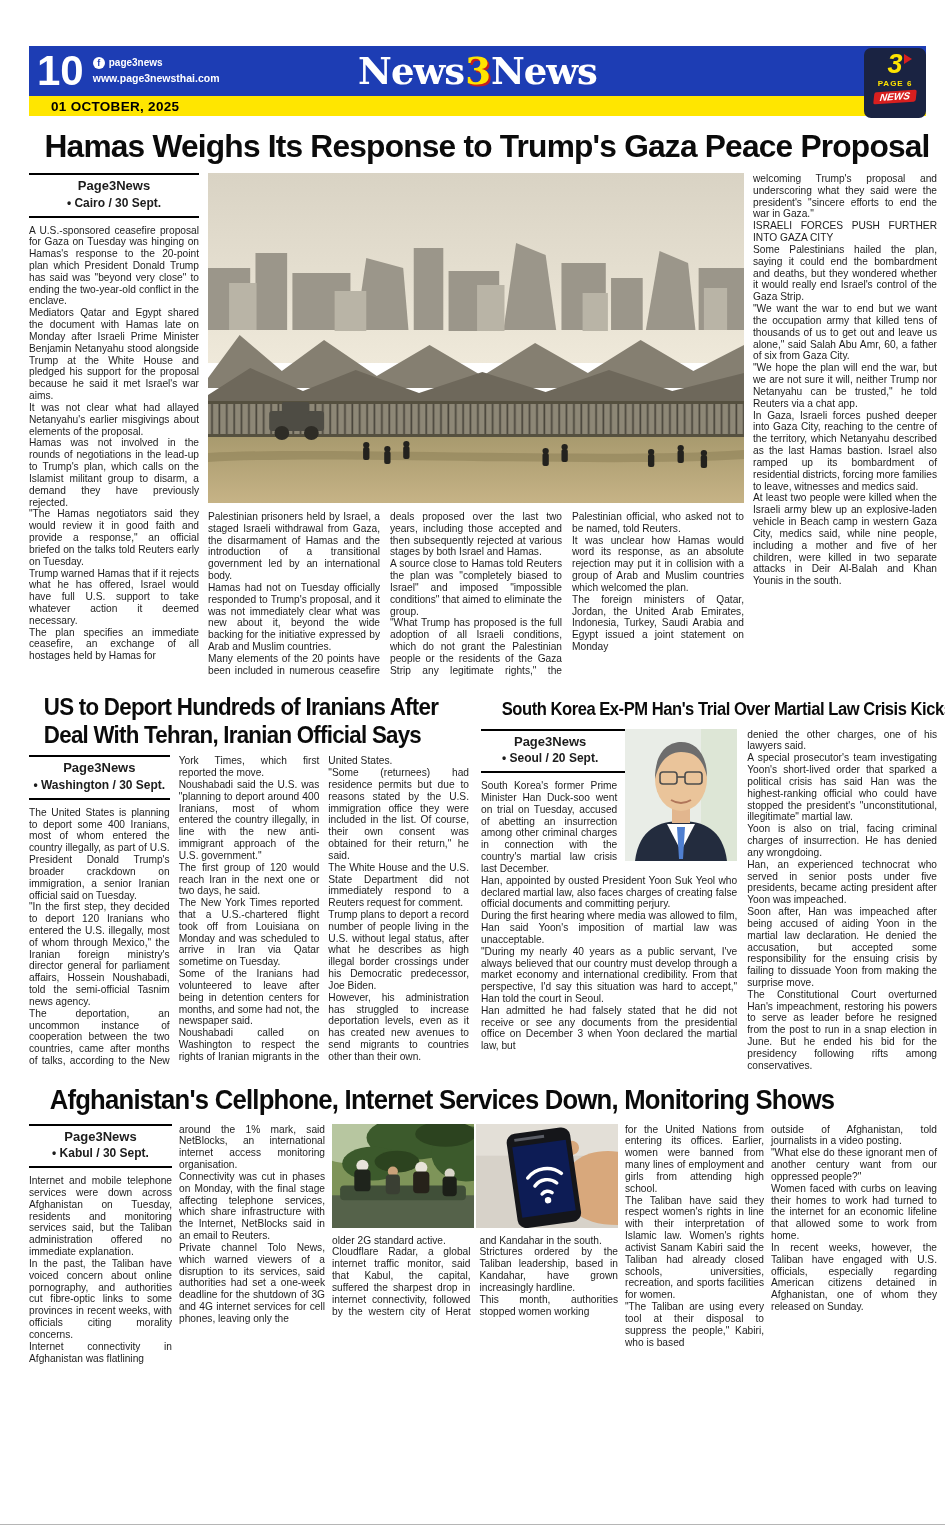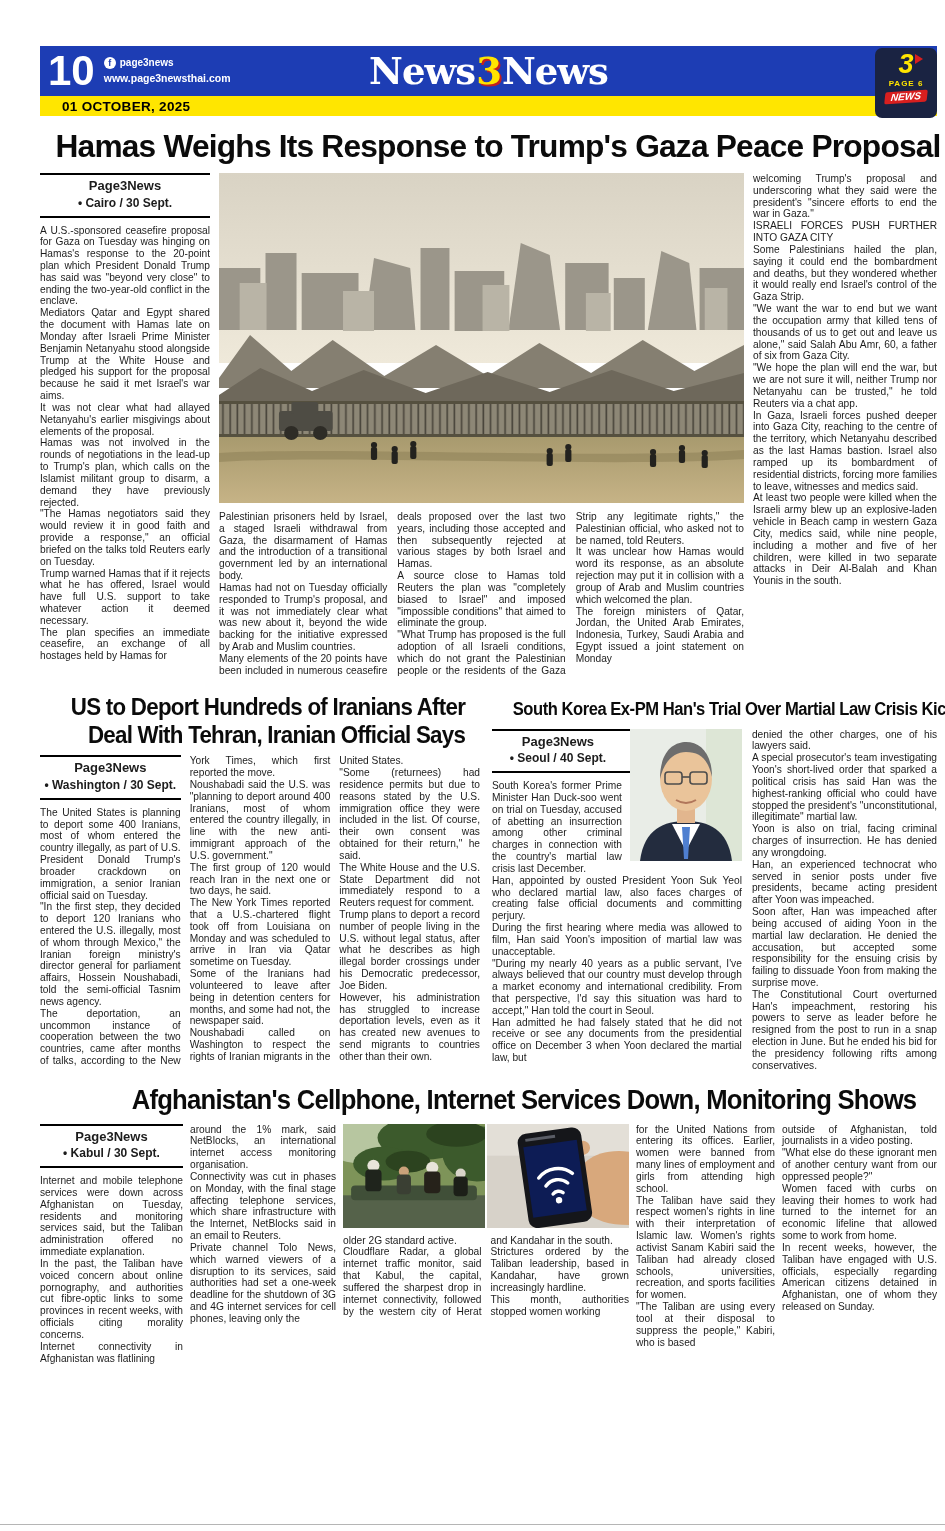--- a/index.html
+++ b/index.html
@@ -1,17 +1,17 @@
 <!DOCTYPE html>
 <html><head>
 <meta charset="utf-8">
 <style>
   html,body{margin:0;padding:0;background:#ffffff;}
   .page{position:relative;width:945px;height:1531px;overflow:hidden;background:#fff;
-        box-sizing:border-box;padding:46px 8px 0 40px;
+        box-sizing:border-box;padding:46px 8px 0 29px;
         font-family:"Liberation Sans",sans-serif;color:#1c1c1c;}
   
   header{position:relative;width:897px;}
   .topbar{position:relative;height:50px;background:#1d3db4;display:flex;align-items:center;}
   .tb-left{display:flex;align-items:center;gap:9px;margin-left:8px;z-index:3;}
   .pageno{font-size:42px;font-weight:bold;color:#fff;line-height:0.95;}
   .contact{color:#fff;font-size:10px;font-weight:bold;line-height:1.25;}
   .fb-row{display:flex;align-items:center;}
   .fb-icon{display:inline-flex;width:12px;height:12px;border-radius:50%;background:#fff;
            color:#1d3db4;font-size:9px;font-weight:bold;align-items:center;justify-content:center;margin-right:4px;}
@@ -32,21 +32,21 @@
             border-top:5px solid transparent;border-bottom:5px solid transparent;}
   .bpage{color:#ffe400;font-size:8px;font-weight:bold;letter-spacing:1px;margin-top:1px;}
   .bnews{background:#d81f1f;color:#fff;font-style:italic;font-weight:bold;font-size:10px;
          padding:0 6px 1px;transform:skewX(-10deg) rotate(-4deg);margin-top:3px;border-radius:2px;}
   .datebar{height:20px;background:#ffe600;display:flex;align-items:center;
            font-weight:bold;font-size:13.5px;color:#000;padding-left:22px;letter-spacing:0.3px;}
   
   .h1{margin:12px 11px 8px;text-align:center;}
   .h1 span{display:inline-block;font-size:32px;font-weight:bold;letter-spacing:-0.8px;
            white-space:nowrap;transform:scaleX(0.99);color:#0b0b0b;}
-  h2{margin:0;text-align:right;color:#0b0b0b;}
+  h2{margin:0;text-align:left;color:#0b0b0b;}
   .h2a span{display:inline-block;font-size:24px;line-height:1.18;font-weight:bold;letter-spacing:-0.8px;
             white-space:pre-line;transform:scaleX(0.93);}
   .h2b{margin-bottom:8px;}
   .h2b span{display:inline-block;font-size:18px;font-weight:bold;letter-spacing:-0.5px;
             white-space:nowrap;transform:scaleX(0.92);}
   .h2c{margin-bottom:8px;}
   .h2c span{display:inline-block;font-size:27px;font-weight:bold;letter-spacing:-0.8px;
             white-space:nowrap;transform:scaleX(0.95);}
   
   .body-text{font-size:10.2px;line-height:1.16;text-align:justify;color:#1c1c1c;}
@@ -275,21 +275,21 @@
               <g stroke="#4c4c4c" stroke-width="1.6" fill="none">
                 <rect x="35" y="43" width="17" height="12" rx="3"></rect>
                 <rect x="60" y="43" width="17" height="12" rx="3"></rect>
                 <line x1="52" y1="48" x2="60" y2="48"></line>
               </g>
               <path d="M46,71 Q56,77 66,71" stroke="#b0765a" stroke-width="2" fill="none"></path>
             </svg>
           </div>
           <div class="byline">
             <div class="brand">Page3News</div>
-            <div class="dl">•  Seoul /  40 Sept.</div>
+            <div class="dl">•  Seoul /  20 Sept.</div>
           </div>
           <div class="flow">South Korea's former Prime Minister Han Duck-soo went on trial on Tuesday, accused of abetting an insurrection among other criminal charges in connection with the country's martial law crisis last December.
 Han, appointed by ousted President Yoon Suk Yeol who declared martial law, also faces charges of creating false official documents and committing perjury.
 During the first hearing where media was allowed to film, Han said Yoon's imposition of martial law was unacceptable.
 "During my nearly 40 years as a public servant, I've always believed that our country must develop through a market economy and international credibility. From that perspective, I'd say this situation was hard to accept," Han told the court in Seoul.
 Han admitted he had falsely stated that he did not receive or see any documents from the presidential office on December 3 when Yoon declared the martial law, but</div>
         </div>
         <div class="k-right body-text">
           <div class="flow">denied the other charges, one of his lawyers said.
 A special prosecutor's team investigating Yoon's short-lived order that sparked a political crisis has said Han was the highest-ranking official who could have stopped the president's "unconstitutional, illegitimate" martial law.

